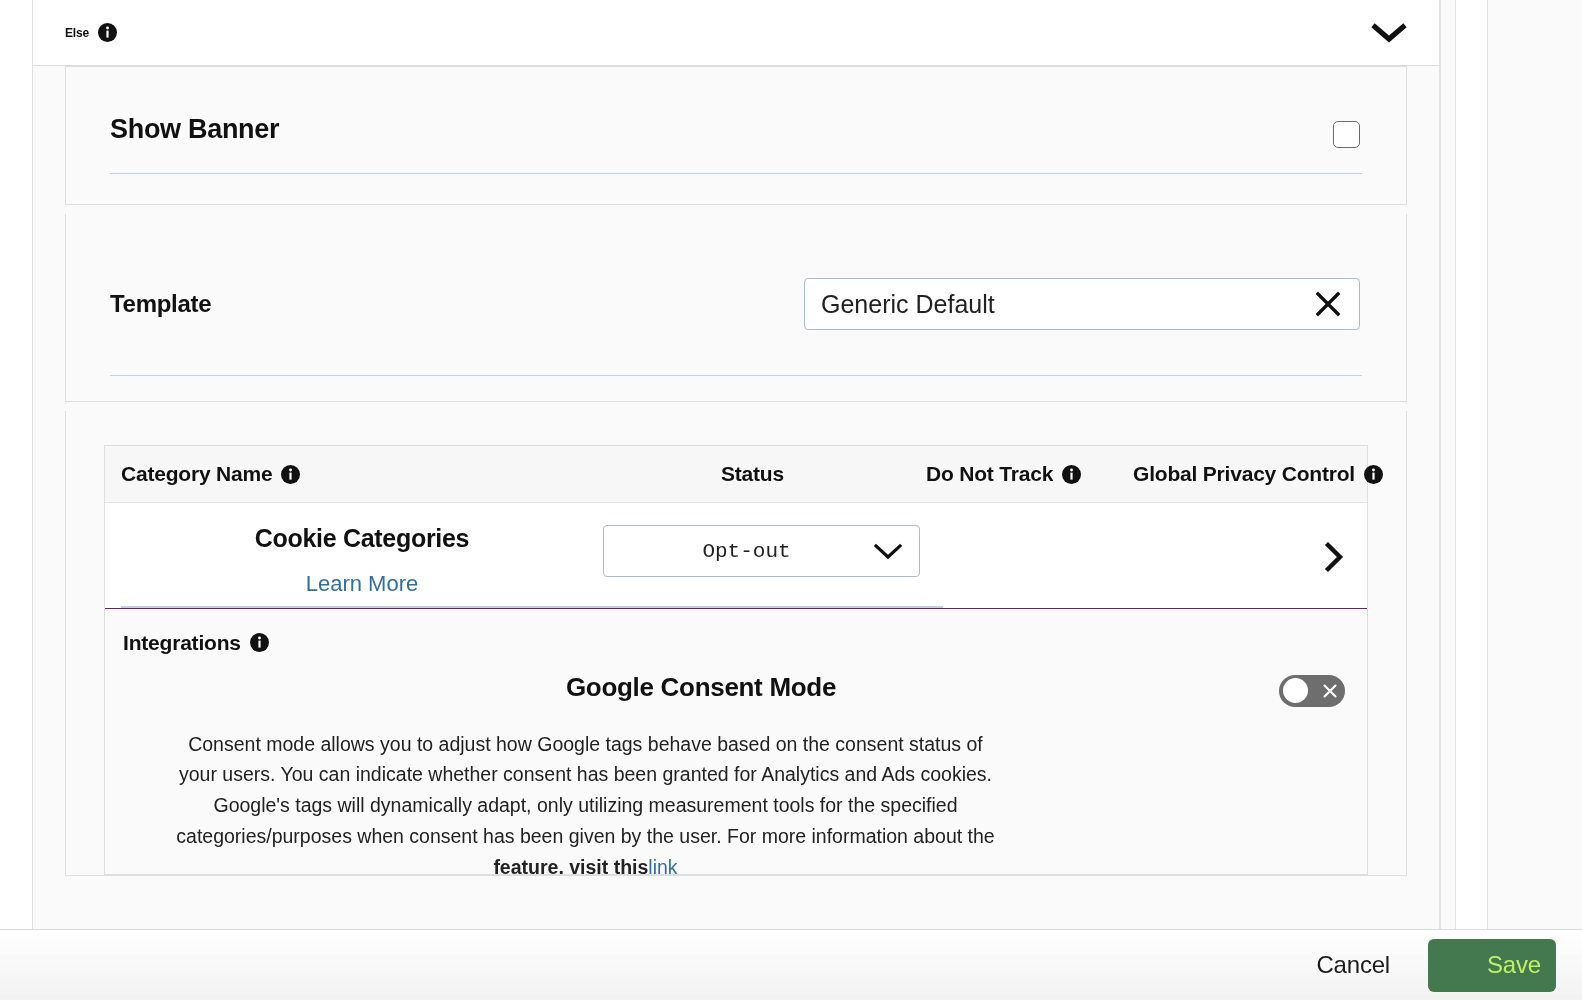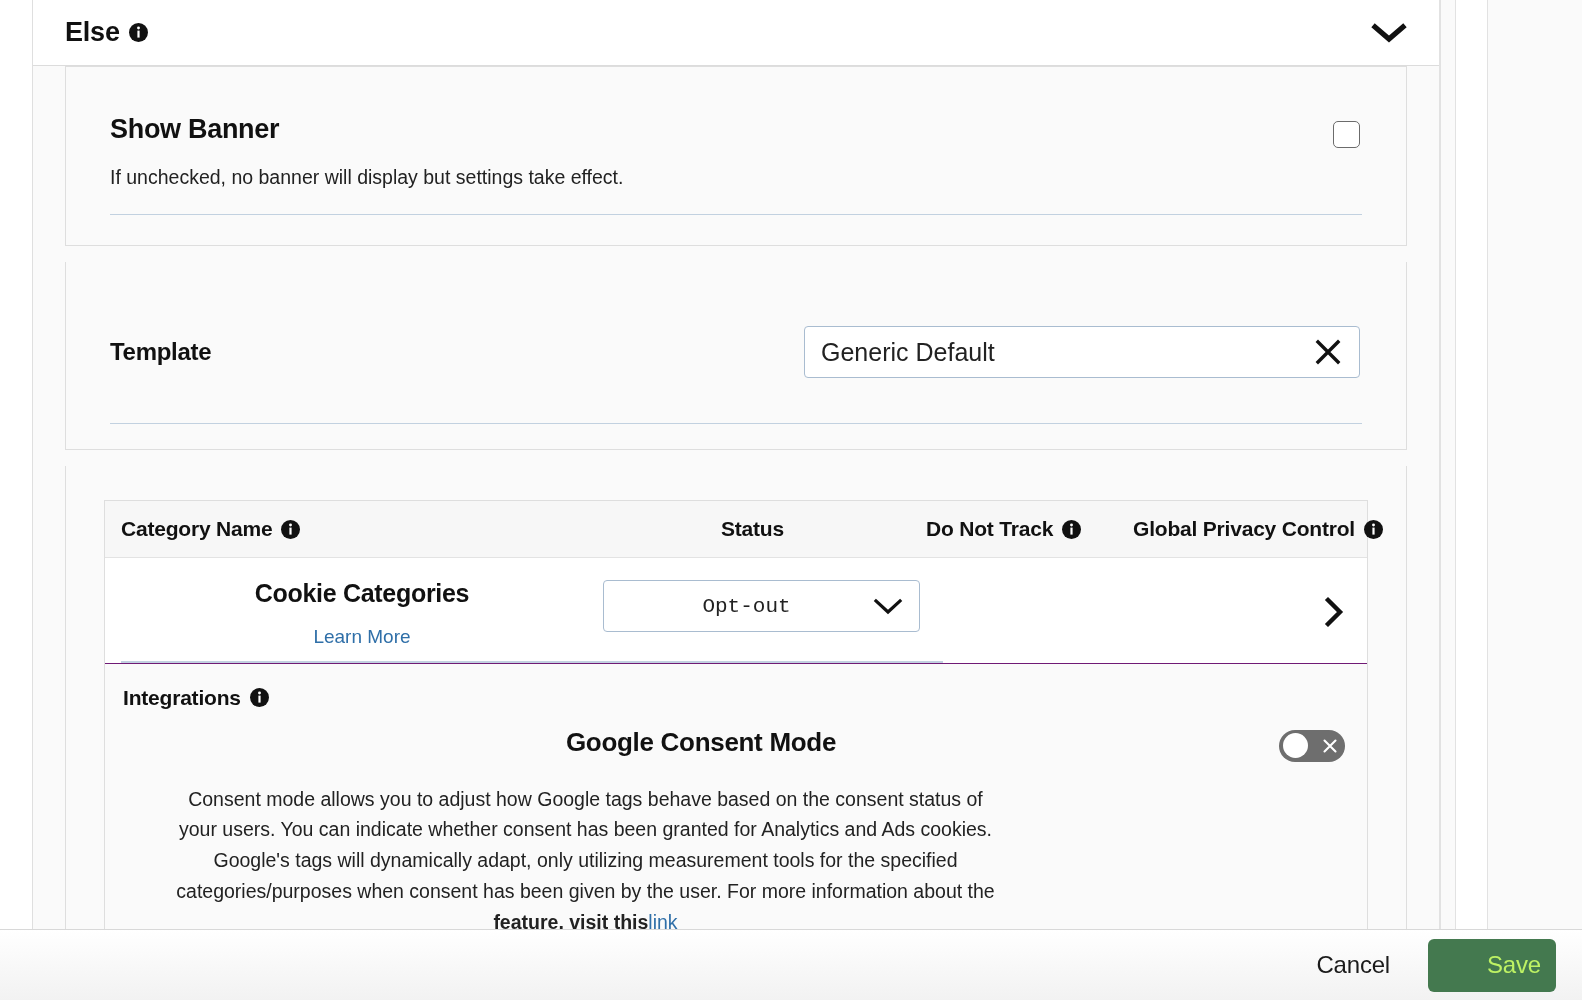--- a/index.html
+++ b/index.html
@@ -75,21 +75,21 @@
   .accordion-head {
     background: #ffffff;
     border-bottom: 1px solid #dcdcdc;
     height: 66px;
     flex: 0 0 66px;
     display: flex;
     align-items: center;
     padding: 0 32px 0 32px;
   }
   .accordion-title {
-    font-size: 27px;
+    font-size: 12px;
     font-weight: 700;
     letter-spacing: -0.2px;
     color: #111;
   }
   .accordion-head .spacer { flex: 1; }
 
   
   .info-icon {
     display: inline-flex;
     align-items: center;
@@ -105,21 +105,21 @@
   .chev {
     display: inline-flex;
     align-items: center;
     justify-content: center;
   }
 
   
   .panel {
     background: #fafafa;
     border: 1px solid #dedede;
-    margin: 0 32px 16px 32px;
+    margin: 0 32px 9px 32px;
   }
   .panel + .panel { border-top: none; }
 
   .panel-inner {
     padding: 30px 44px 0 44px;
   }
 
   
   .sb-row {
     display: flex;
@@ -248,21 +248,21 @@
   .row-name {
     font-size: 25px;
     font-weight: 700;
     letter-spacing: -0.3px;
     color: #111;
     line-height: 1.1;
   }
   .row-link {
     display: inline-block;
     margin-top: 18px;
-    font-size: 19px;
+    font-size: 22px;
     color: #2f6fa8;
     text-decoration: none;
     cursor: pointer;
   }
   .row-select-cell { flex: 0 0 auto; }
   .select {
     width: 317px;
     height: 52px;
     background: #ffffff;
     border: 1px solid #a9bcd0;
@@ -418,21 +418,20 @@
             <path d="M4 6 L18 18 L32 6" fill="none" stroke="#111" stroke-width="5.2" stroke-linecap="square"></path>
           </svg>
         </span>
       </div>
 
       <div class="panel">
         <div class="panel-inner">
           <div class="sb-row">
             <div class="sb-texts">
               <div class="sb-title">Show Banner</div>
-              <div class="sb-desc">If unchecked, no banner will display but settings take effect.</div>
             </div>
             <div class="checkbox"></div>
           </div>
           <div class="rule"></div>
           <div class="pad-bottom-sm"></div>
         </div>
       </div>
 
       <div class="panel">
         <div class="panel-inner">

